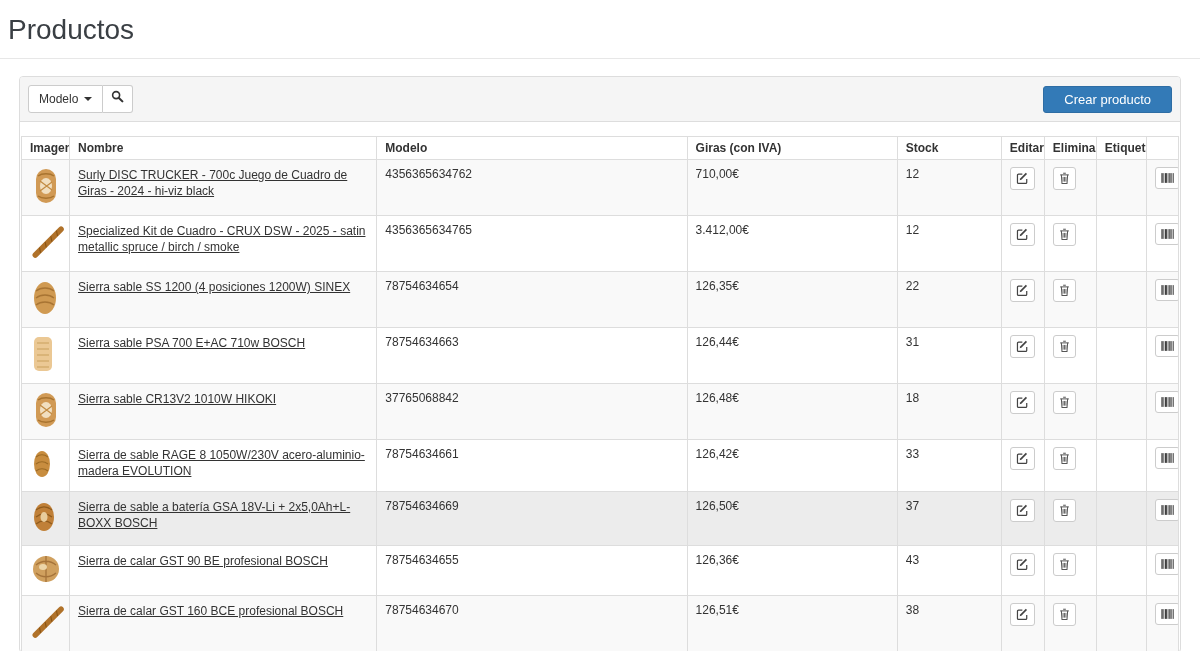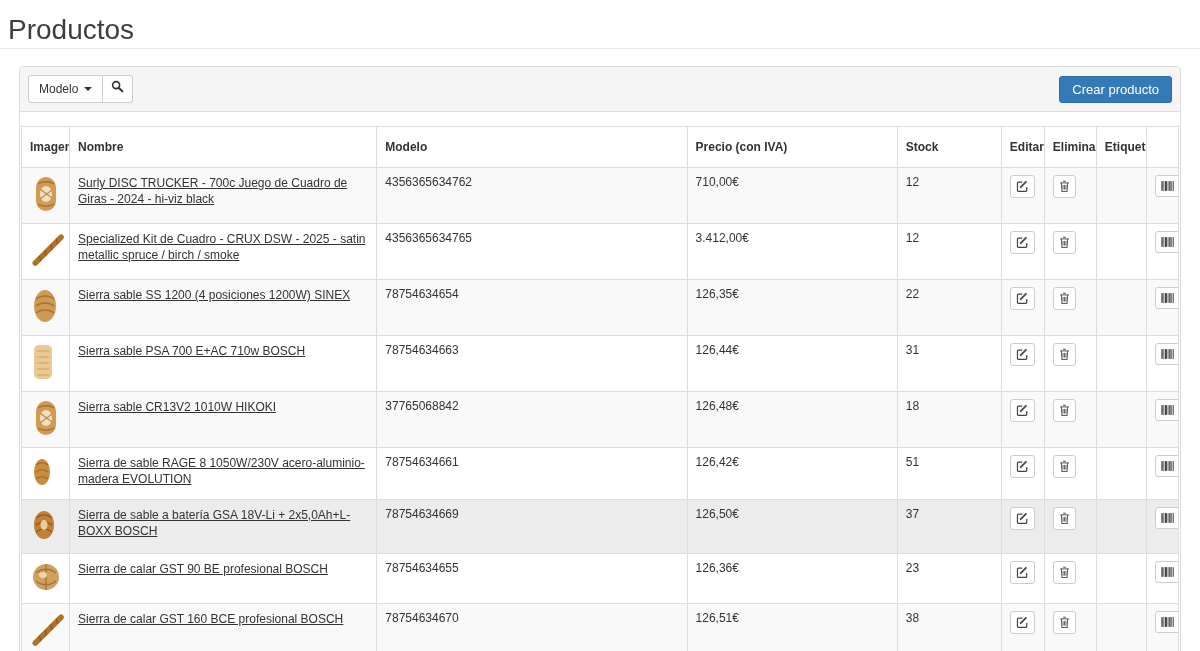--- a/index.html
+++ b/index.html
@@ -8,21 +8,21 @@
     width: 1200px; height: 651px;
     overflow: hidden;
     background: #fff;
     font-family: "Liberation Sans", sans-serif;
     color: #333;
   }
   .page-title {
     font-size: 28px;
     font-weight: 500;
     color: #3a3f44;
-    margin: 14px 0 2px 8px;
+    margin: 14px 0 12px 8px;
   }
   .title-divider {
     border: 0;
     border-top: 1px solid #e7e7e7;
     margin: 0 0 17px 0;
   }
   .panel {
     margin: 0 19px;
     border: 1px solid #ddd;
     border-radius: 4px;
@@ -72,21 +72,21 @@
     border-left: none;
     border-radius: 0 3px 3px 0;
     padding: 3px 8px;
     display: flex; align-items: center;
   }
   .btn-primary {
     background: #337ab7;
     border: 1px solid #2e6da4;
     color: #fff;
     font-size: 13px;
-    padding: 5px 12px;
+    padding: 5px 20px;
     border-radius: 3px;
     cursor: pointer;
     font-family: "Liberation Sans", sans-serif;
   }
   
   .table-wrap { padding: 14px 1px 0 1px; }
   table.products {
     width: 100%;
     border-collapse: collapse;
     table-layout: fixed;
@@ -96,21 +96,21 @@
     border: 1px solid #ddd;
     padding: 7px 8px;
     text-align: left;
     vertical-align: top;
     overflow: hidden;
   }
   table.products th {
     font-weight: bold;
     font-size: 12px;
     color: #333;
-    padding: 13px 8px;
+    padding: 4px 8px;
     white-space: nowrap;
   }
   table.products tbody tr { height: 43px; }
   table.products tbody tr:nth-child(odd) td { background: #f9f9f9; }
   table.products tbody tr:nth-child(even) td { background: #fff; }
   table.products tbody tr.hovered td { background: #ececec; }
   td.c-img { padding: 2px; text-align: center; vertical-align: middle; }
   td.c-img .thumb { display: inline-block; line-height: 0; }
   td.c-act { text-align: center; vertical-align: middle; padding: 4px 2px; }
   .btn-icon {
@@ -160,21 +160,21 @@
           <col style="width:43px">
         <col style="width:52px">
           <col style="width:50px">
           <col style="width:32px">
       </colgroup>
       <thead>
         <tr>
           <th>Imagen</th>
           <th>Nombre</th>
           <th>Modelo</th>
-          <th>Precio (con IVA)</th>
+          <th>Giras (con IVA)</th>
           <th>Stock</th>
           <th>Editar</th>
           <th>Eliminar</th>
           <th>Etiqueta</th>
           <th></th>
         </tr>
       </thead>
       <tbody>
           <tr>
     <td class="c-img">
@@ -405,21 +405,21 @@
           <tr>
     <td class="c-img">
       <span class="thumb"><svg width="24" height="34" viewBox="0 0 24 34">
                   <ellipse cx="12" cy="17" rx="8" ry="13" fill="#c88d3f"></ellipse>
                   <path d="M6 10c4-3 8-3 12 0M6 17c4-3 8-3 12 0M6 24c4-3 8-3 12 0" stroke="#9c6a24" stroke-width="1.2" fill="none"></path>
                 </svg></span>
     </td>
     <td class="name-cell">Sierra de sable RAGE 8 1050W/230V acero-aluminio-madera EVOLUTION</td>
     <td>78754634661</td>
     <td>126,42€</td>
-    <td>51</td>
+    <td>33</td>
     <td class="c-act">
       <button class="btn-icon">
         <svg width="13" height="13" viewBox="0 0 16 16" fill="none" stroke="#444" stroke-width="1.5">
           <path d="M13.2 8.6v4.2a1.3 1.3 0 0 1-1.3 1.3H3.1a1.3 1.3 0 0 1-1.3-1.3V4a1.3 1.3 0 0 1 1.3-1.3h4.7"></path>
           <path fill="#444" stroke="none" d="M6.6 9.5 13.6 2.4 12.1 1 5.1 8l-.6 2.1z"></path>
         </svg>
       </button>
     </td>
     <td class="c-act">
       <button class="btn-icon">
@@ -495,21 +495,21 @@
     <td class="c-img">
       <span class="thumb"><svg width="32" height="32" viewBox="0 0 32 32">
                   <circle cx="16" cy="16" r="13" fill="#d0a05e"></circle>
                   <path d="M6 12c6-5 14-5 20 0M6 20c6 5 14 5 20 0M16 3v26" stroke="#a5733a" stroke-width="1.3" fill="none"></path>
                   <ellipse cx="13" cy="14" rx="4" ry="3" fill="#ecd5a8"></ellipse>
                 </svg></span>
     </td>
     <td class="name-cell">Sierra de calar GST 90 BE profesional BOSCH</td>
     <td>78754634655</td>
     <td>126,36€</td>
-    <td>23</td>
+    <td>43</td>
     <td class="c-act">
       <button class="btn-icon">
         <svg width="13" height="13" viewBox="0 0 16 16" fill="none" stroke="#444" stroke-width="1.5">
           <path d="M13.2 8.6v4.2a1.3 1.3 0 0 1-1.3 1.3H3.1a1.3 1.3 0 0 1-1.3-1.3V4a1.3 1.3 0 0 1 1.3-1.3h4.7"></path>
           <path fill="#444" stroke="none" d="M6.6 9.5 13.6 2.4 12.1 1 5.1 8l-.6 2.1z"></path>
         </svg>
       </button>
     </td>
     <td class="c-act">
       <button class="btn-icon">

